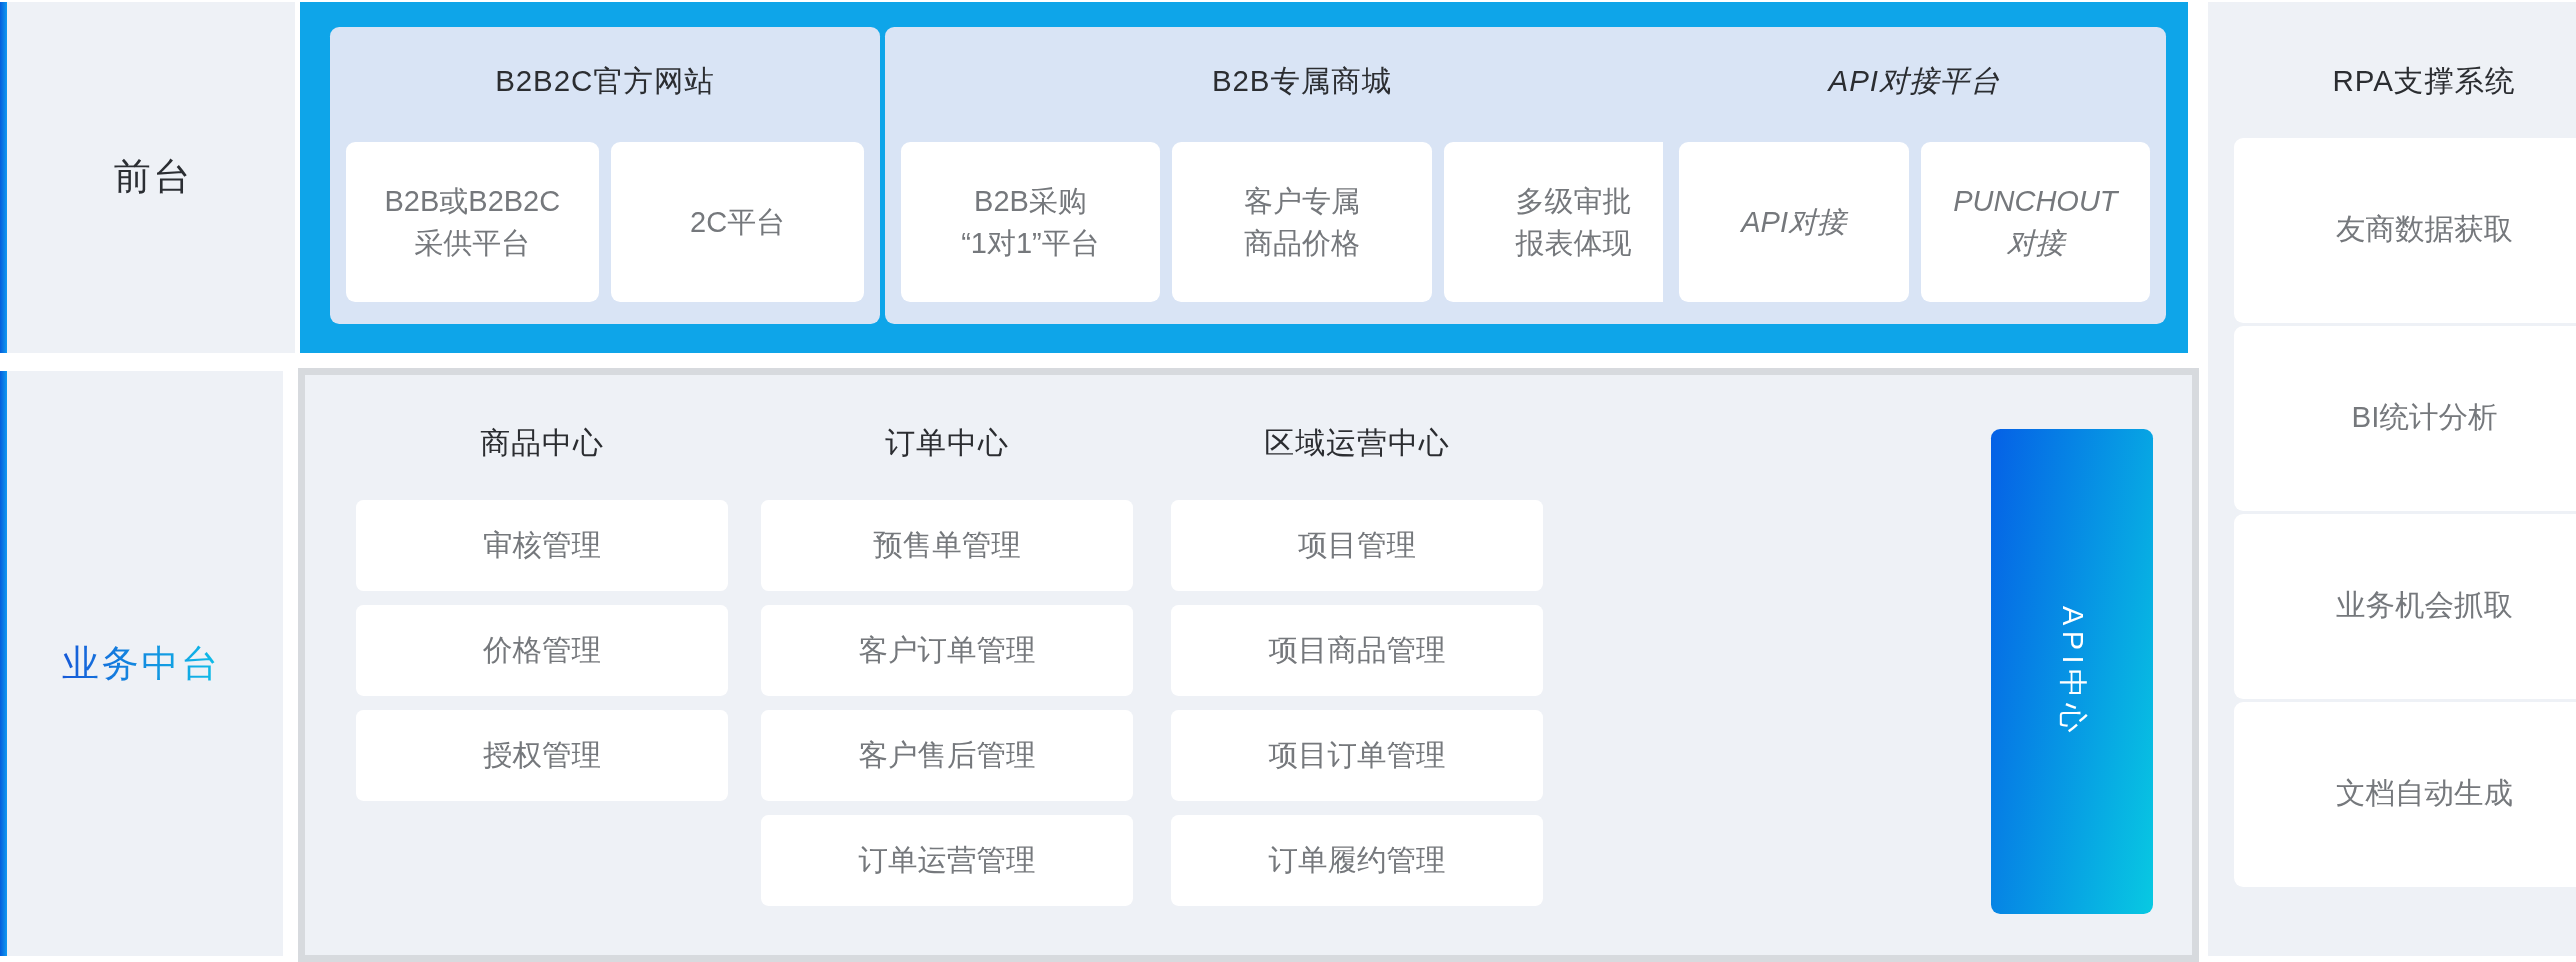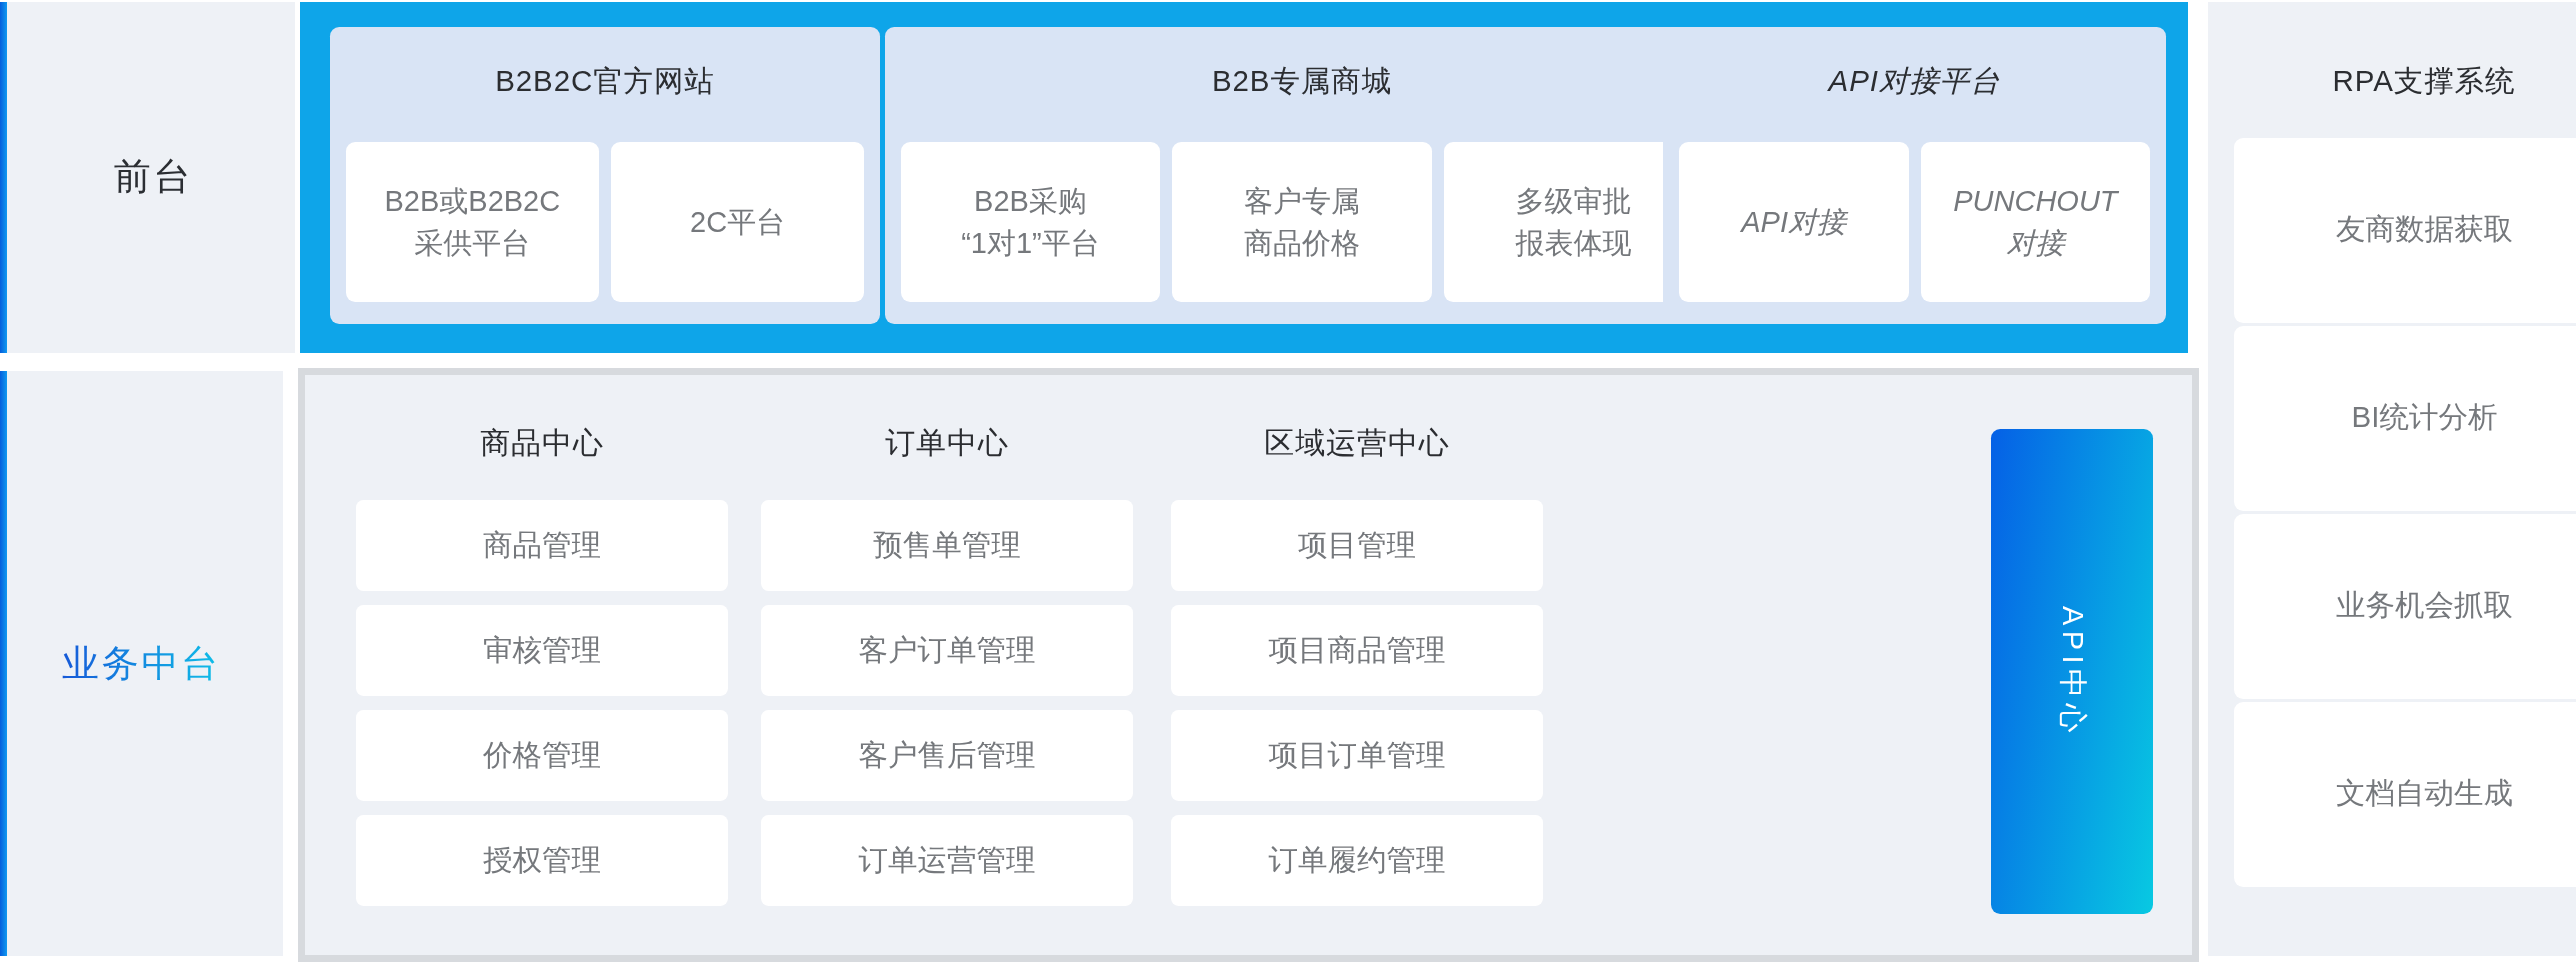--- a/index.html
+++ b/index.html
@@ -112,21 +112,20 @@
   <section class="label-panel mid-label-panel">
     <div class="accent"></div>
     <div class="panel-label">业务中台</div>
   </section>
 
   <section class="middle-box">
 
     <div class="mcol mcol-1">
       <div class="mcol-title">商品中心</div>
       <div class="mcol-cards">
-        <div class="mcard">商品管理</div>
         <div class="mcard">审核管理</div>
         <div class="mcard">价格管理</div>
         <div class="mcard">授权管理</div>
       </div>
     </div>
 
     <div class="mcol mcol-2">
       <div class="mcol-title">订单中心</div>
       <div class="mcol-cards">
         <div class="mcard">预售单管理</div>

